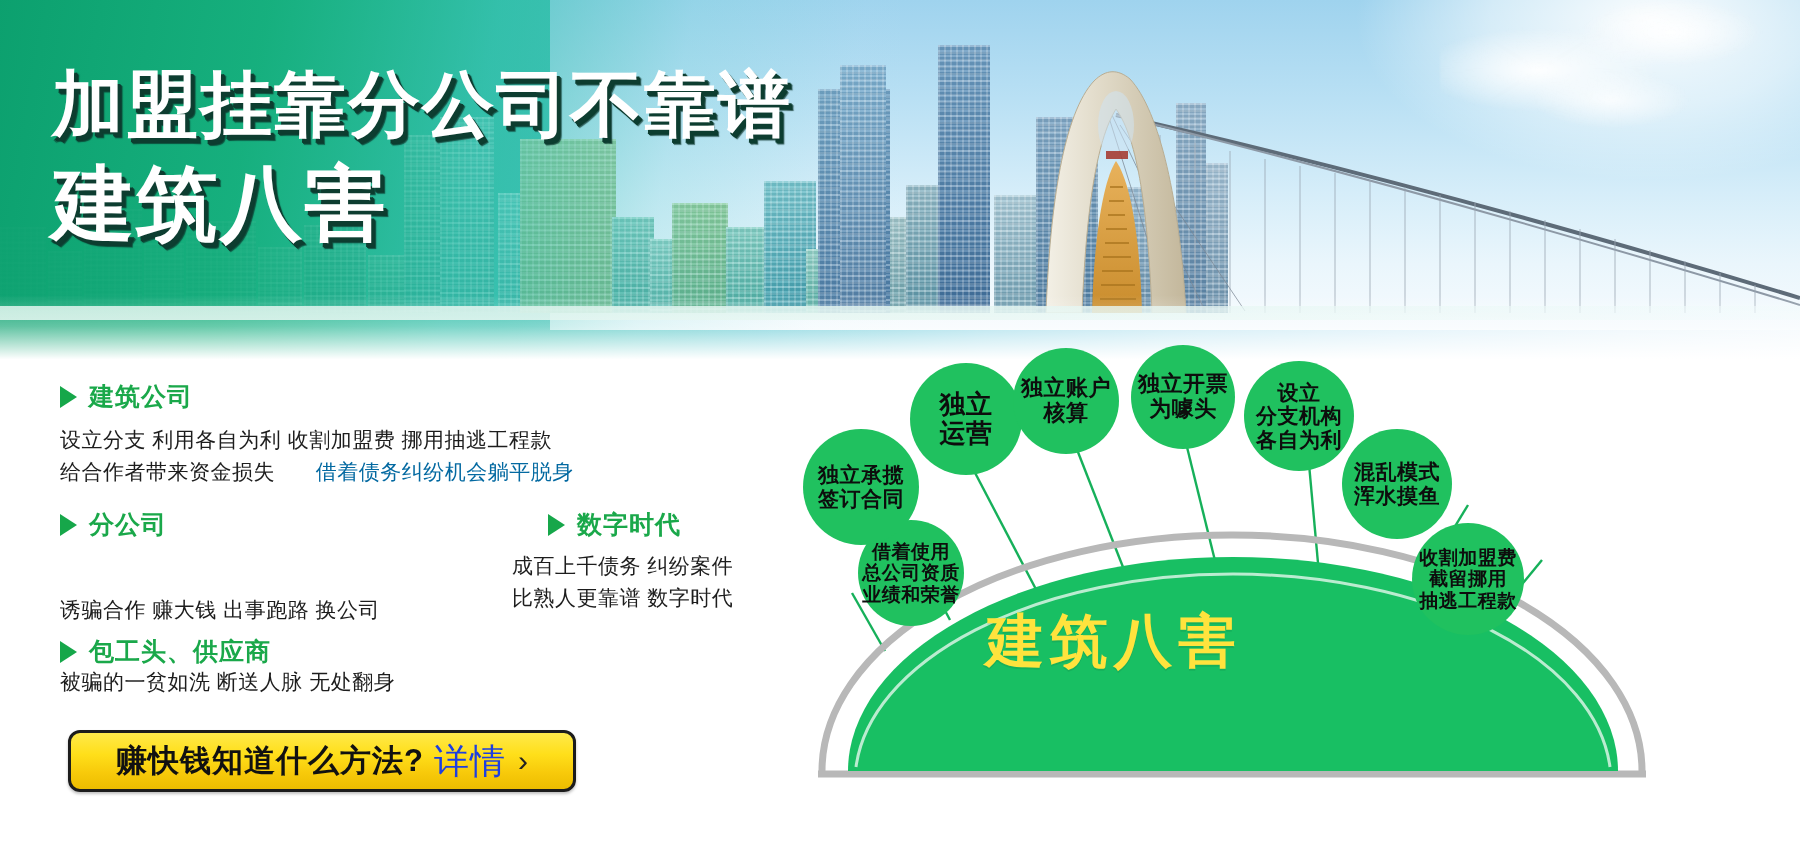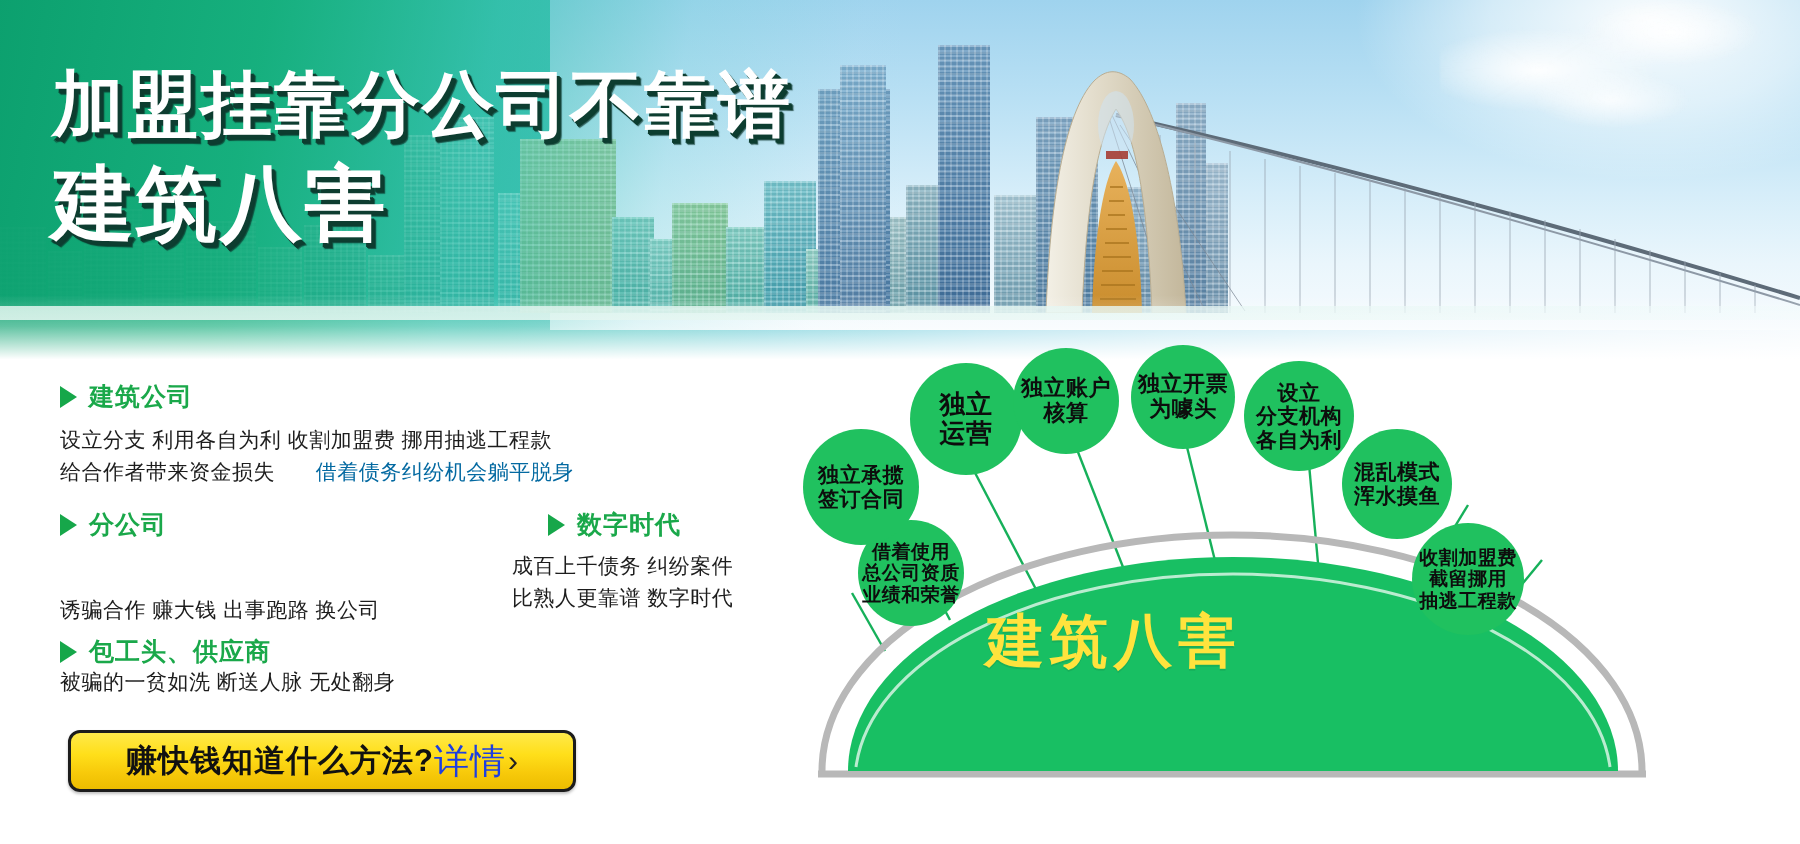--- a/index.html
+++ b/index.html
@@ -104,21 +104,21 @@
   .h-contract { left: 60px; top: 244px; margin-top: 13px; }
   .b-contract { left: 60px; top: 288px; }
   .h-digital  { left: 512px; top: 130px; margin-left: 36px; }
   .b-digital  { left: 512px; top: 172px; }
 
   
   .cta {
     position: absolute; left: 68px; top: 352px; width: 508px; height: 62px;
     border: 3px solid #1c1c1c; border-radius: 12px;
     background: linear-gradient(180deg, #ffe94a 0%, #ffdf1a 38%, #f7c90a 72%, #ecbd00 100%);
-    display: flex; align-items: center; justify-content: center; gap: 0;
+    display: flex; align-items: center; justify-content: center; gap: 10px;
     box-shadow: 0 2px 3px rgba(0,0,0,.25);
     cursor: pointer;
   }
   .cta-main { font-size: 31px; font-weight: bold; color: #111; letter-spacing: 1px; white-space: nowrap; }
   .cta-link { font-size: 35px; font-weight: normal; color: #1d3fe0; letter-spacing: 1px; }
   .cta-arrow { font-size: 30px; color: #222; font-weight: 300; margin-left: 2px; }
 
   
   .diagram { position: absolute; left: 800px; top: 335px; width: 1000px; height: 509px; }
   .diagram svg { position: absolute; left: 0; top: 0; }

